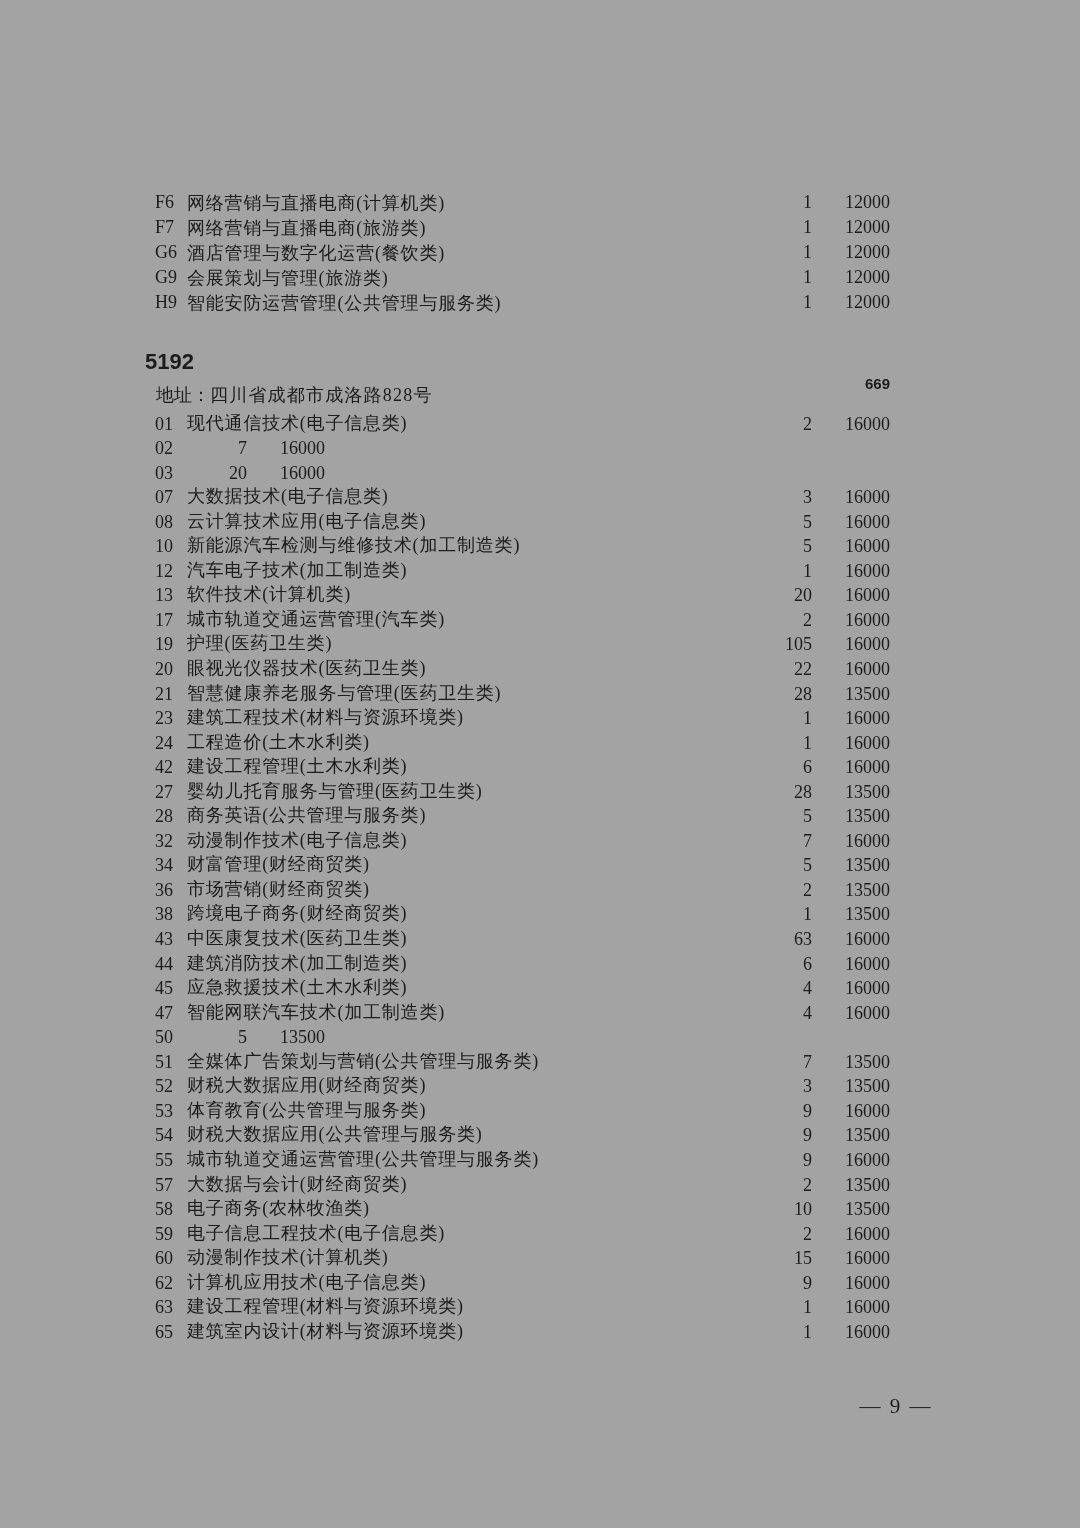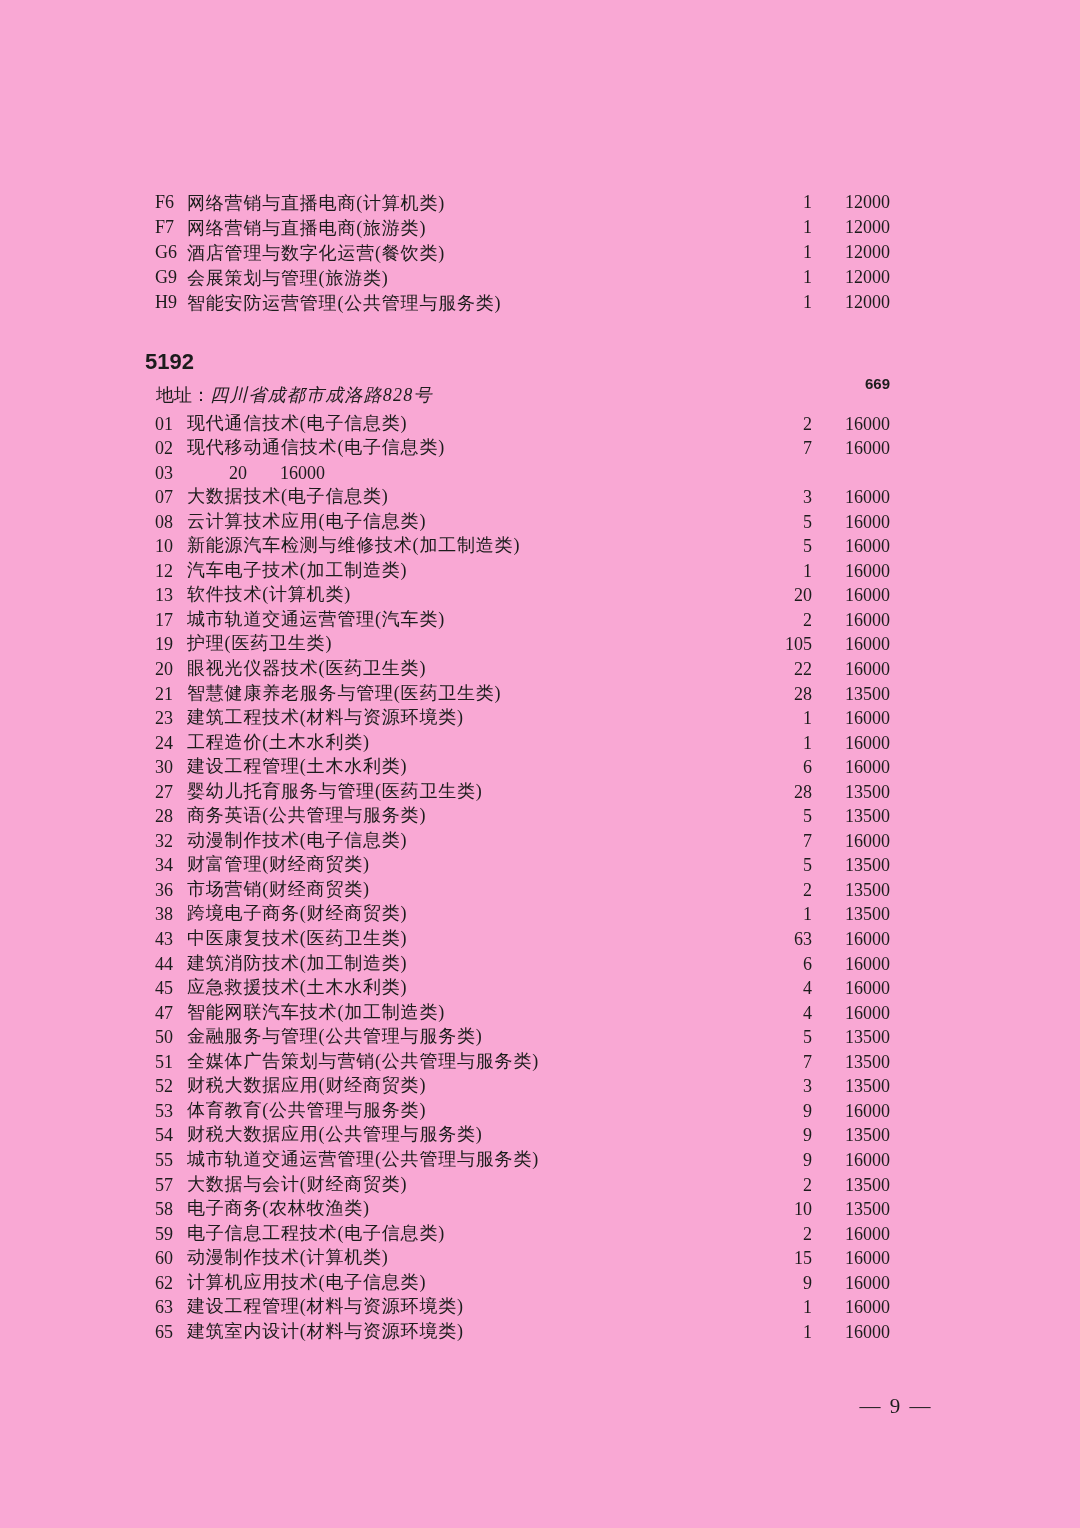--- a/index.html
+++ b/index.html
@@ -1,21 +1,21 @@
 <!DOCTYPE html>
 <html><head>
 <meta charset="utf-8">
 <style>
   * { box-sizing: border-box; }
   html, body { margin: 0; padding: 0; background: #ffffff; }
   .page {
     position: relative;
     width: 1080px;
     height: 1528px;
-    background: #f9a8d4;
+    background: #a3a3a3;
     overflow: hidden;
     color: #1c1c1c;
     font-family: "Liberation Serif", "DejaVu Serif", serif;
   }
 
   
   .row {
     display: flex;
     align-items: center;
     font-size: 18px;
@@ -56,21 +56,20 @@
     left: 145px;
     font-size: 18px;
     white-space: nowrap;
   }
   .address .addr-label {
     font-family: "Liberation Sans", "DejaVu Sans", sans-serif;
     font-weight: 400;
     margin-left: 11px;
   }
   .address .addr-value {
-    font-style: italic;
     letter-spacing: 1.2px;
   }
 
   .page-number {
     position: absolute;
     top: 1394px;
     left: 816px;
     width: 160px;
     text-align: center;
     font-size: 21px;
@@ -132,21 +131,20 @@
   <section class="majors">
   <div class="row">
     <span class="code">01</span>
     <span class="name">现代通信技术(电子信息类)</span>
     <span class="count">2</span>
     <span class="fee">16000</span>
   </div>
 
   <div class="row">
     <span class="code">02</span>
-    <span class="name">现代移动通信技术(电子信息类)</span>
     <span class="count">7</span>
     <span class="fee">16000</span>
   </div>
 
   <div class="row">
     <span class="code">03</span>
     <span class="count">20</span>
     <span class="fee">16000</span>
   </div>
 
@@ -221,21 +219,21 @@
   </div>
 
   <div class="row">
     <span class="code">24</span>
     <span class="name">工程造价(土木水利类)</span>
     <span class="count">1</span>
     <span class="fee">16000</span>
   </div>
 
   <div class="row">
-    <span class="code">30</span>
+    <span class="code">42</span>
     <span class="name">建设工程管理(土木水利类)</span>
     <span class="count">6</span>
     <span class="fee">16000</span>
   </div>
 
   <div class="row">
     <span class="code">27</span>
     <span class="name">婴幼儿托育服务与管理(医药卫生类)</span>
     <span class="count">28</span>
     <span class="fee">13500</span>
@@ -299,21 +297,20 @@
 
   <div class="row">
     <span class="code">47</span>
     <span class="name">智能网联汽车技术(加工制造类)</span>
     <span class="count">4</span>
     <span class="fee">16000</span>
   </div>
 
   <div class="row">
     <span class="code">50</span>
-    <span class="name">金融服务与管理(公共管理与服务类)</span>
     <span class="count">5</span>
     <span class="fee">13500</span>
   </div>
 
   <div class="row">
     <span class="code">51</span>
     <span class="name">全媒体广告策划与营销(公共管理与服务类)</span>
     <span class="count">7</span>
     <span class="fee">13500</span>
   </div>

